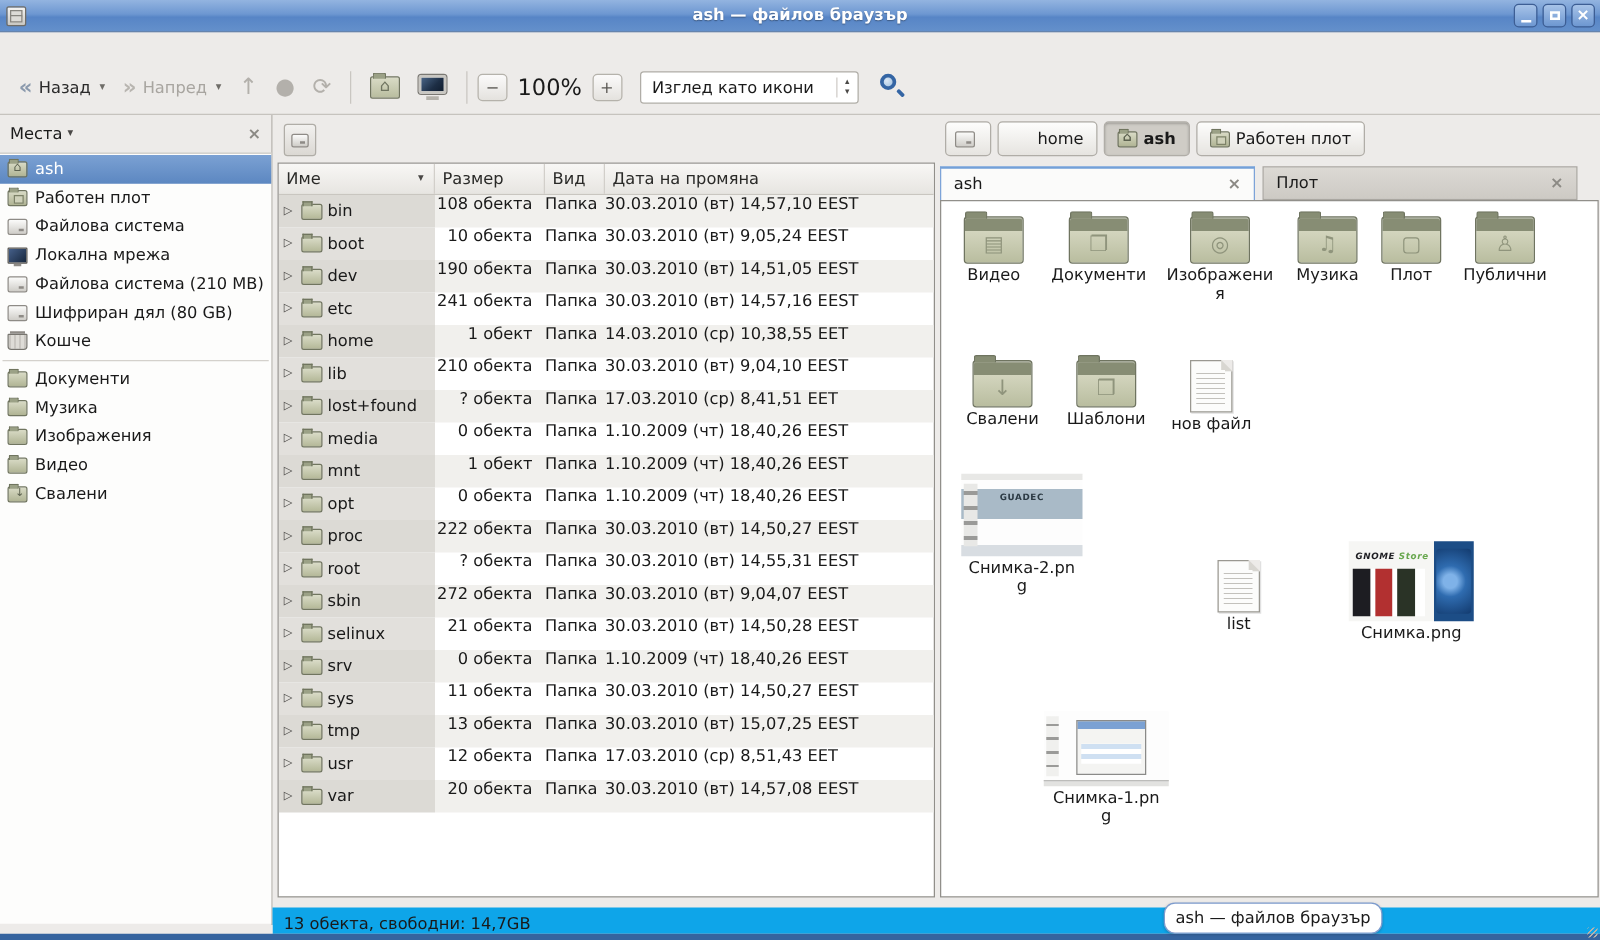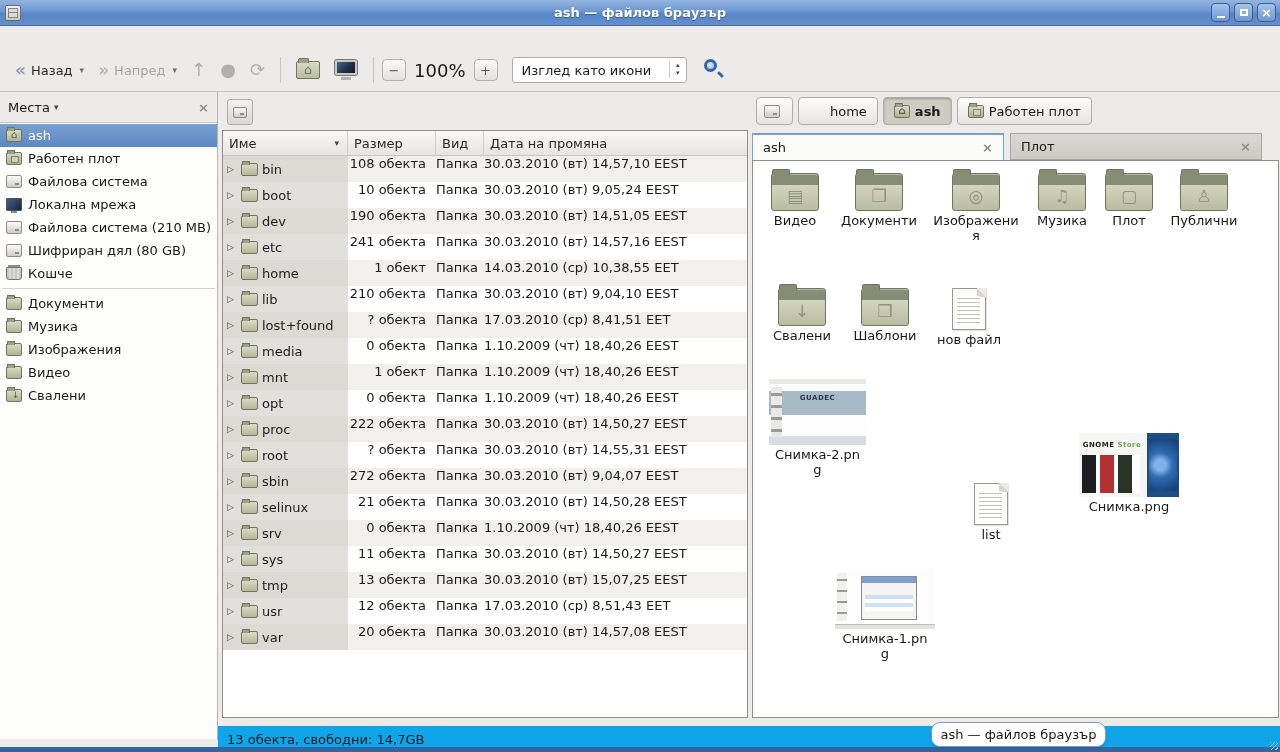--- a/index.html
+++ b/index.html
@@ -161,21 +161,21 @@
     font-size:7px; color:#2c3a44; letter-spacing:.5px; }
   .k-thumb-store .ibox { width:100px; height:64px; }
   .k-thumb-store .ibox .t-body { position:absolute; inset:0;
     background:linear-gradient(90deg, #f6f6f4 0 68%, #1c4d86 68% 100%); }
   .k-thumb-store .t-shirts { position:absolute; left:3px; top:22px; width:58px; height:38px;
     background:
       repeating-linear-gradient(90deg, #1d1d22 0 14px, #fff 14px 18px, #b23030 18px 32px, #fff 32px 36px, #2a3326 36px 50px, #fff 50px 58px);
     background-size:58px 16px; background-repeat:repeat-y; }
   .k-thumb-store .t-swirl { position:absolute; right:2px; top:6px; width:28px; height:52px;
     background:radial-gradient(circle at 40% 50%, #7fb2e8 0 18%, #2f6cb0 40%, #123a6e 100%); border-radius:3px; }
-  .k-thumb-store .thumb-text { top:8px; left:2px; right:36px; text-align:center; color:#1d1d22; font-size:7px; }
+  .k-thumb-store .thumb-text { top:8px; left:2px; right:36px; text-align:right; color:#1d1d22; font-size:7px;font-style:italic; }
   .k-thumb-store .thumb-text .store { color:#69a84f; }
   .k-thumb-dialog .ibox { width:100px; height:60px; }
   .k-thumb-dialog .ibox .t-body { position:absolute; inset:0; background:#fdfdfd; }
   .k-thumb-dialog .t-col { position:absolute; left:2px; top:4px; width:10px; height:48px;
     background:repeating-linear-gradient(#f0f0ee 0 6px, #9a9a98 6px 8px, #f0f0ee 8px 11px); }
   .k-thumb-dialog .t-dlg { position:absolute; left:26px; top:7px; width:56px; height:44px; border:1px solid #8a8a88;
     background:linear-gradient(#7ba1d3 0 6px, #f4f4f2 6px 100%); }
   .k-thumb-dialog .t-dlg::after { content:""; position:absolute; left:3px; right:3px; top:18px; height:16px;
     background:repeating-linear-gradient(#cfe0f2 0 4px, #fff 4px 8px); }
   .k-thumb-dialog .t-foot { position:absolute; left:0; right:0; bottom:0; height:5px; background:#e2e2e0;
@@ -738,21 +738,21 @@
         <span class="t-col"></span>
         <span class="t-shirts"></span>
         <span class="t-swirl"></span>
         <span class="t-dlg"></span>
         <span class="t-foot"></span>
         <span class="thumb-text"><span>GUADEC</span><span class="store"></span></span>
         <span class="emblem"></span>
       </div>
       <div class="ilabel">Снимка-2.png</div>
     </div>
-    <div class="ivitem k-doc" style="left: 200px; top: 287px; width: 76px; margin-top: 35px;">
+    <div class="ivitem k-doc" style="left: 200px; top: 287px; width: 76px;">
       <div class="ibox thumb-box">
         <span class="t-body"></span>
         <span class="t-col"></span>
         <span class="t-shirts"></span>
         <span class="t-swirl"></span>
         <span class="t-dlg"></span>
         <span class="t-foot"></span>
         <span class="thumb-text"><span></span><span class="store"></span></span>
         <span class="emblem"></span>
       </div>

